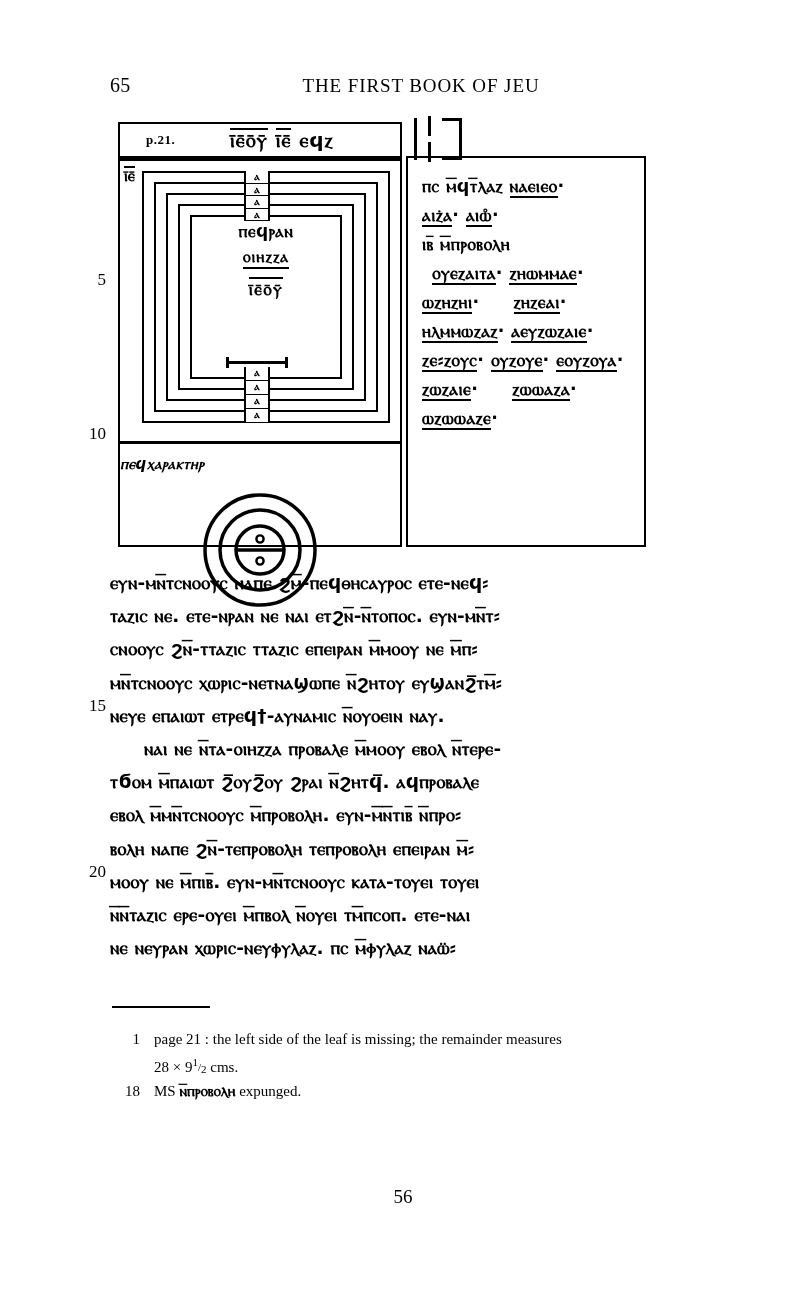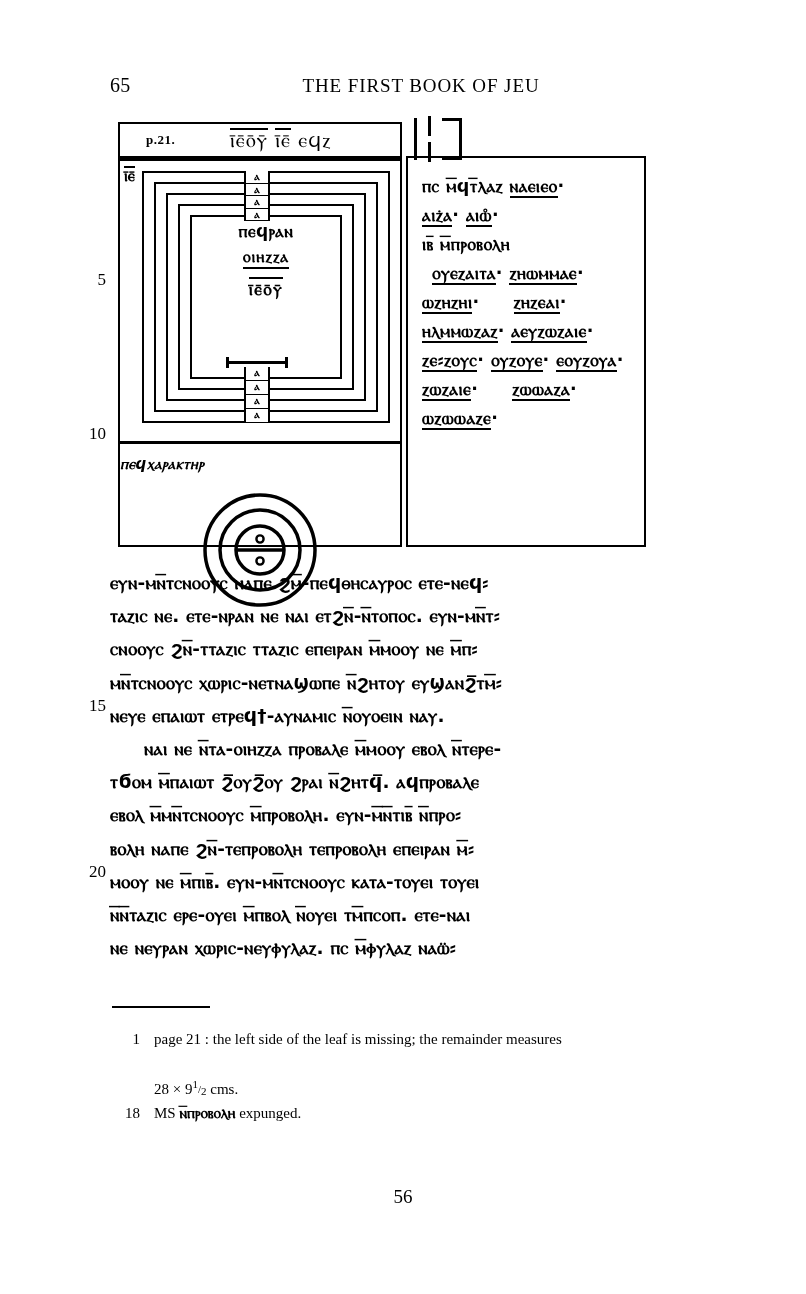--- a/index.html
+++ b/index.html
@@ -85,21 +85,21 @@
     letter-spacing: 0.5px;
   }
   .hdr-cop {
     position: absolute;
     left: 110px;
     top: 4px;
     font-size: 20px;
     letter-spacing: 1px;
     white-space: nowrap;
     font-family: "DejaVu Sans", sans-serif;
-    font-weight: normal;
+    font-weight: bold;
     text-align: right;
   }
   .ovl {
     border-top: 2px solid #000;
     padding-top: 0px;
     display: inline-block;
     line-height: 1.05;
   }
 
   
@@ -289,21 +289,21 @@
     top: 1028px;
     width: 600px;
     font-size: 15px;
     line-height: 22.5px;
   }
   .fn-row { display: flex; align-items: flex-start; }
   .fn-num { width: 28px; flex: 0 0 28px; text-align: right; padding-right: 14px; }
   .fn-txt { flex: 1; }
   .fn-just { text-align: justify; }
   .fn-cop { font-family: "DejaVu Sans", sans-serif; font-weight: bold; font-size: 15px; }
-  .frac { display: inline-block; font-size: 11px; vertical-align: 0.1em; margin-top: 22px; }
+  .frac { display: inline-block; font-size: 11px; vertical-align: 0.1em; }
   .frac sup { font-size: 11px; vertical-align: 0.45em; }
   .frac sub { font-size: 11px; vertical-align: -0.15em; }
 
   
   .pagefoot {
     position: absolute;
     left: 0;
     right: 0;
     top: 1186px;
     text-align: center;

